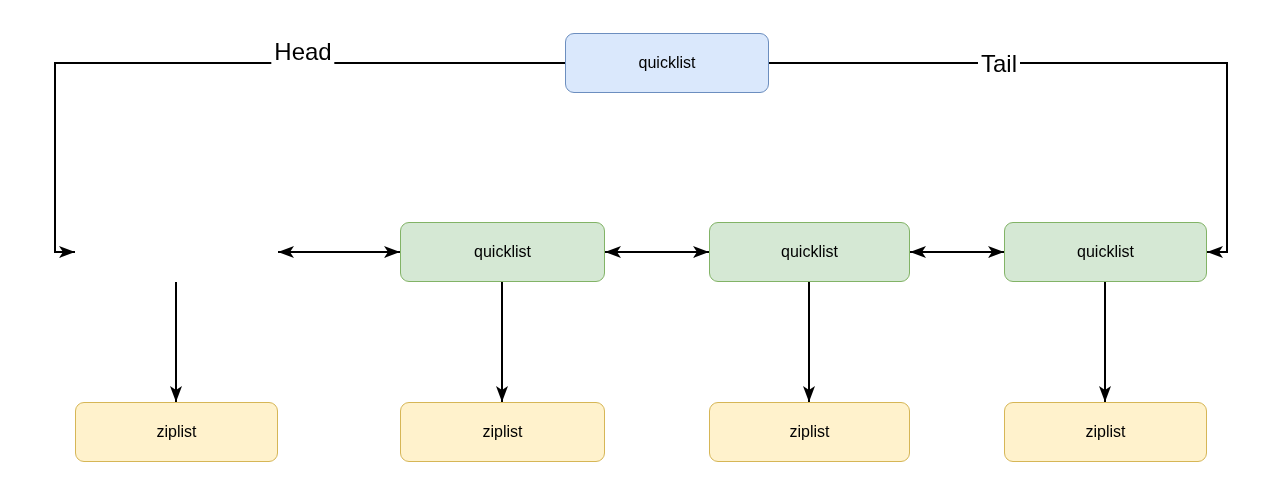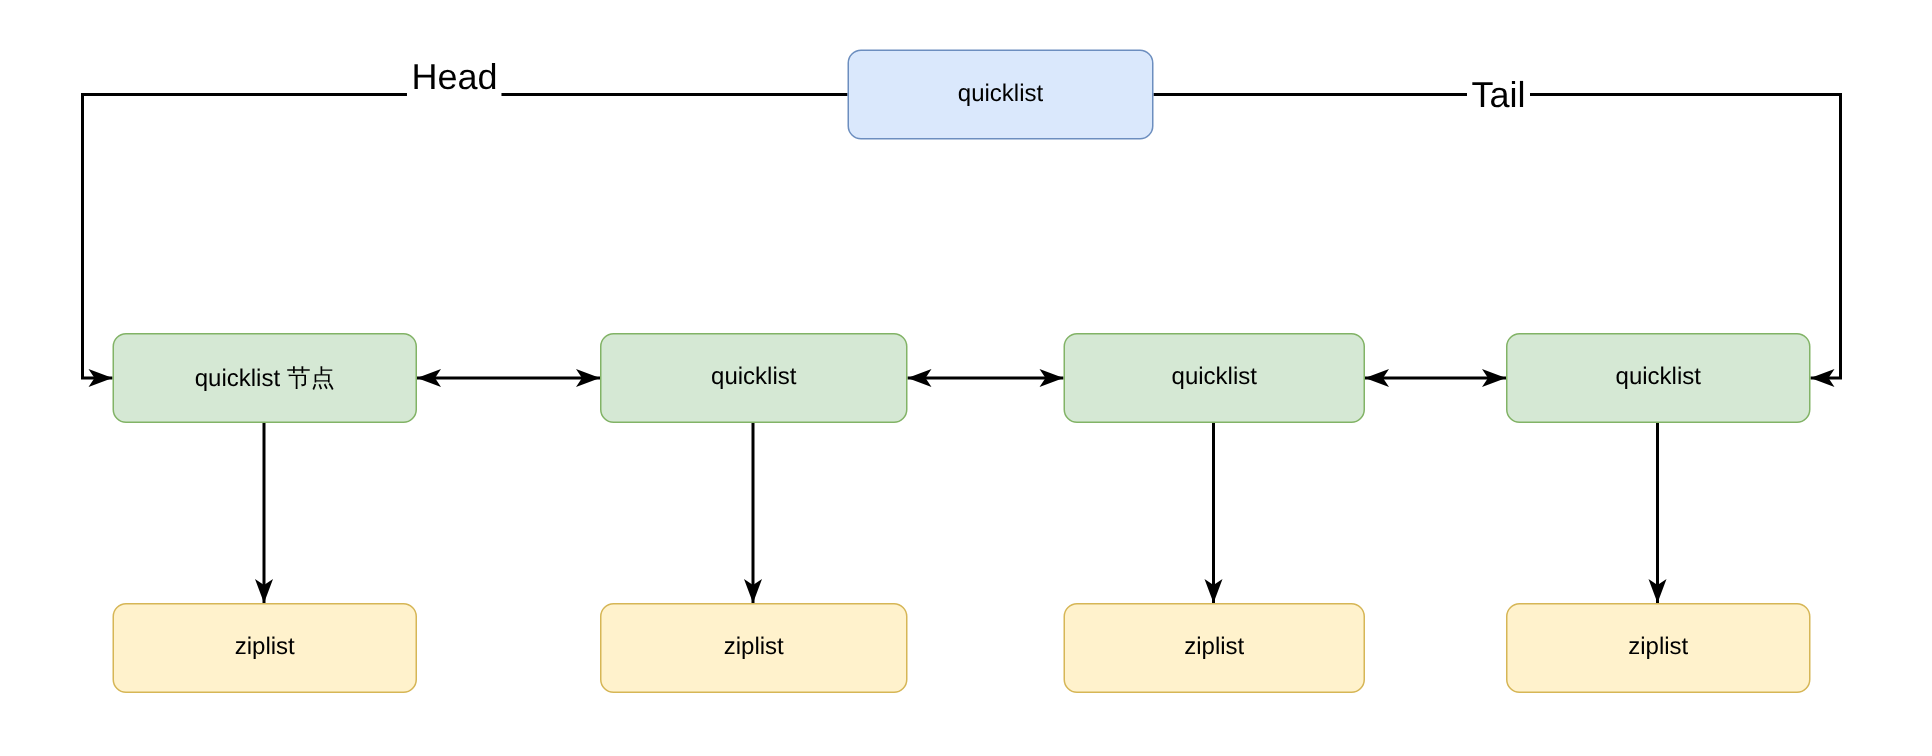--- a/index.html
+++ b/index.html
@@ -94,23 +94,20 @@
     <line class="edge" x1="1105" y1="282" x2="1105" y2="402" marker-end="url(#arrowhead)"></line>
   </svg>
 
   <div class="node node--root" style="left:565px; top:33px; width:204px; height:60px;">
     <span>quicklist</span>
   </div>
 
   <span class="edge-label" style="left:303px; top:52px;">Head</span>
   <span class="edge-label" style="left:999px; top:64px;">Tail</span>
 
-  <div class="node node--green" style="left:75px; top:222px; width:203px; height:60px;">
-    <span>quicklist 节点</span>
-  </div>
   <div class="node node--green" style="left:400px; top:222px; width:205px; height:60px;">
     <span>quicklist</span>
   </div>
   <div class="node node--green" style="left:709px; top:222px; width:201px; height:60px;">
     <span>quicklist</span>
   </div>
   <div class="node node--green" style="left:1004px; top:222px; width:203px; height:60px;">
     <span>quicklist</span>
   </div>
 

